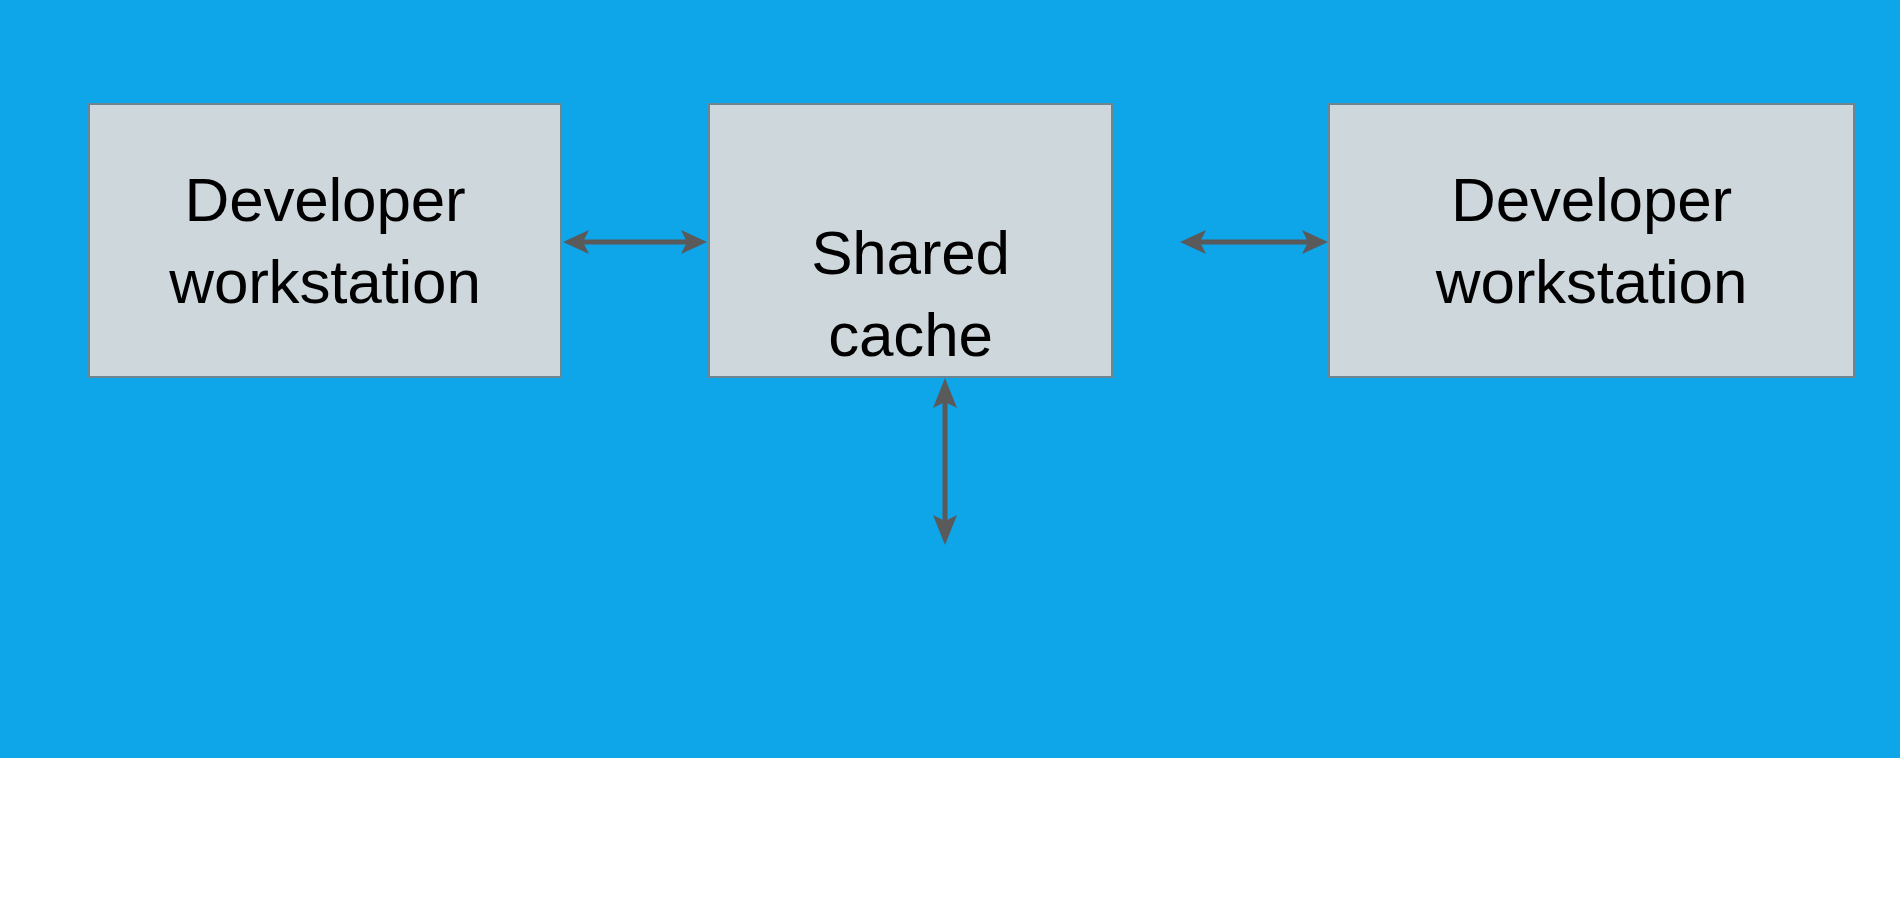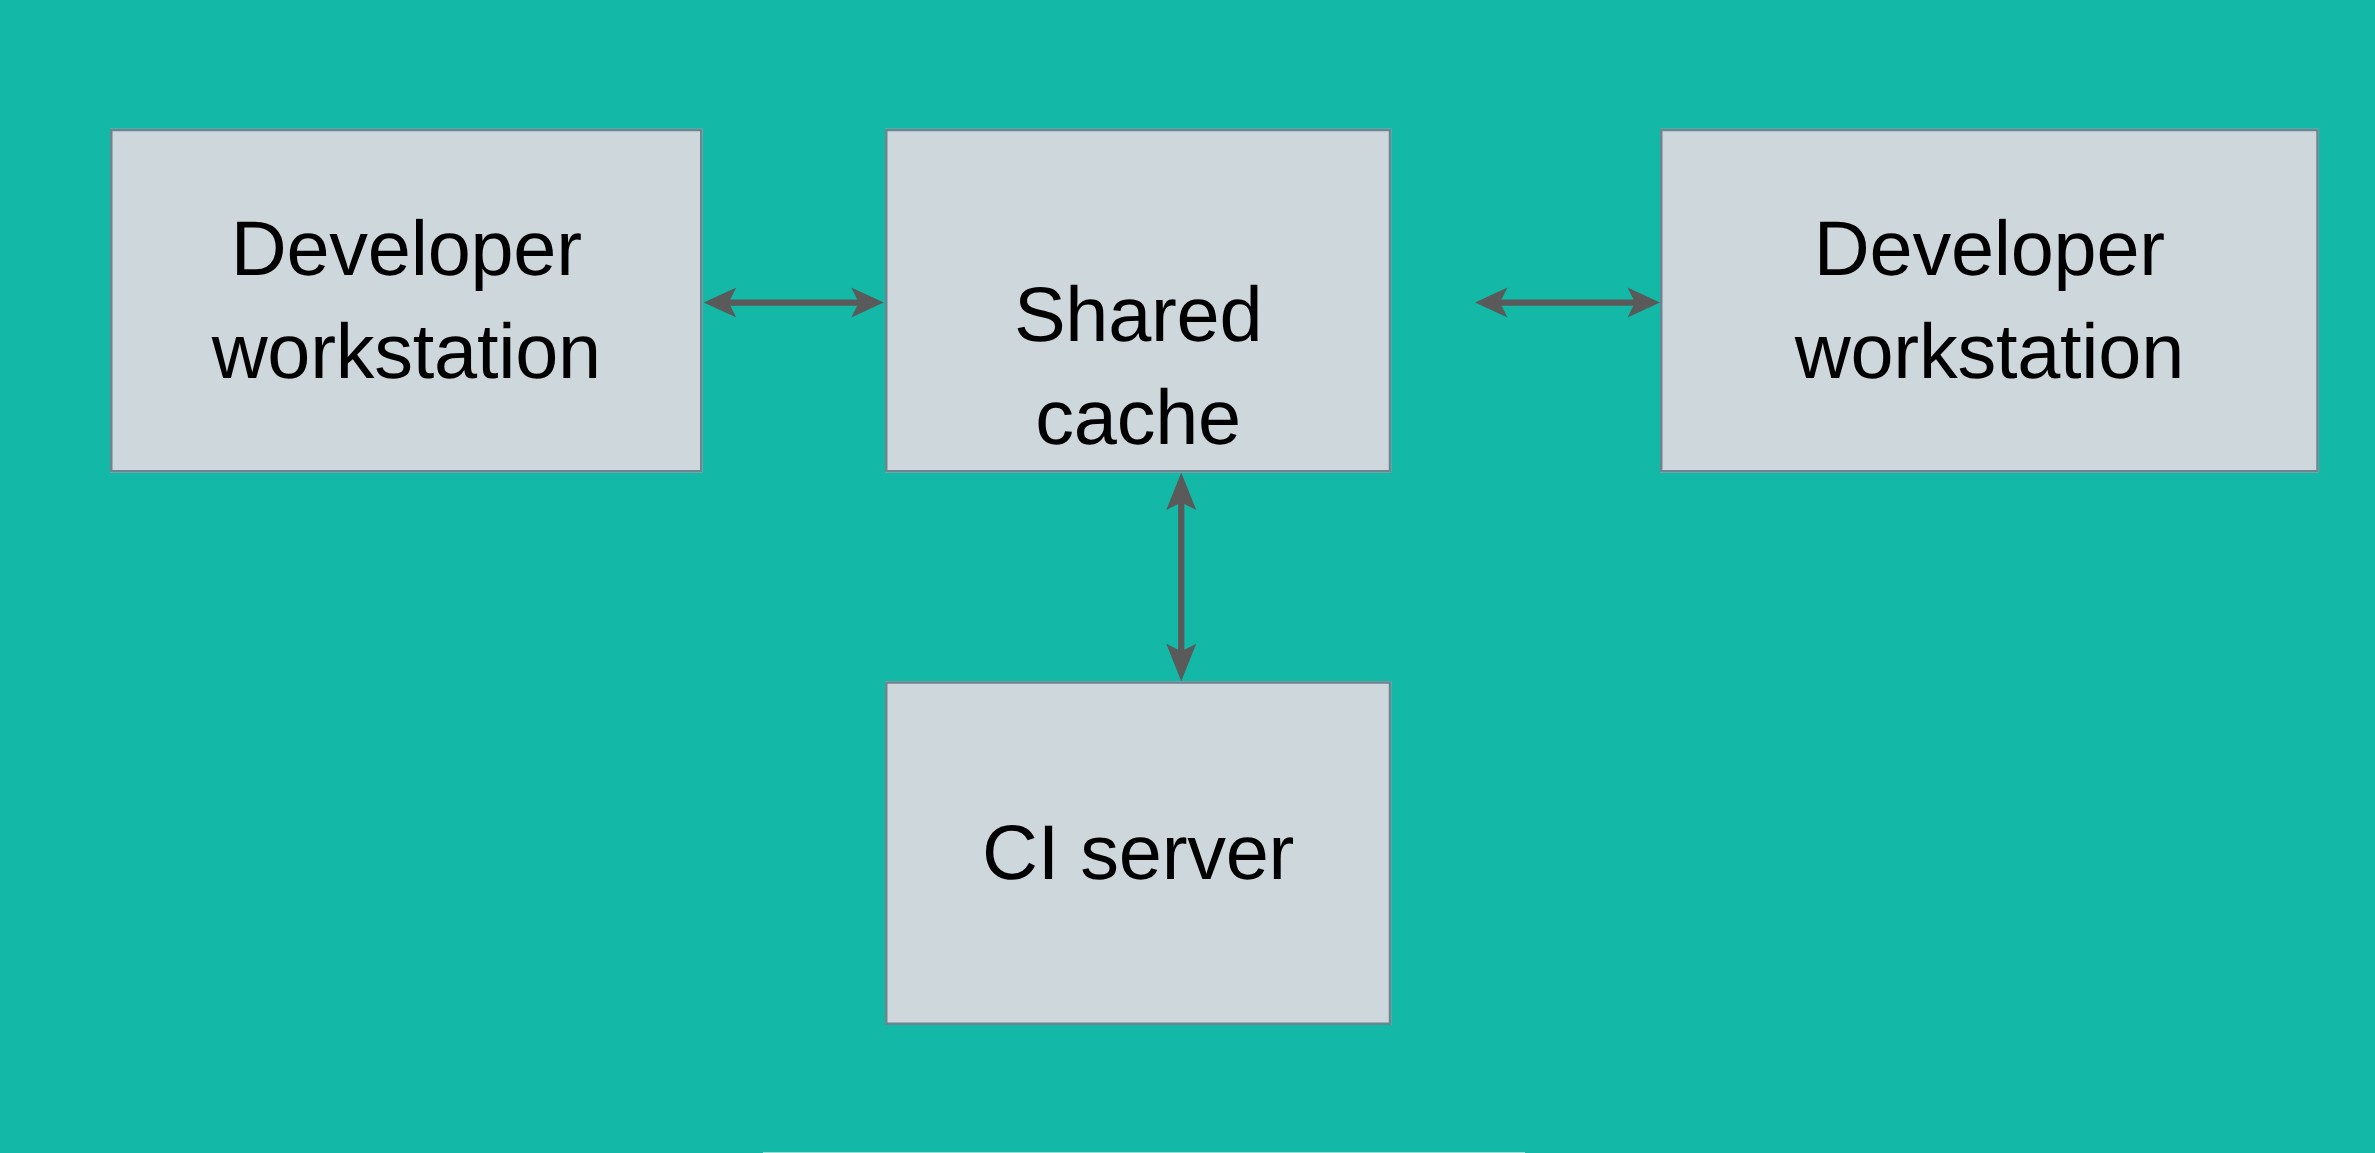--- a/index.html
+++ b/index.html
@@ -7,22 +7,22 @@
     margin: 0;
     padding: 0;
     background: #ffffff;
   }
   body {
     font-family: "Liberation Sans", sans-serif;
   }
   #diagram-canvas {
     position: relative;
     width: 1900px;
-    height: 922px;
-    background: #14b8a6;
+    height: 758px;
+    background: #0ea5e9;
     overflow: hidden;
   }
   .node-box {
     position: absolute;
     box-sizing: border-box;
     background: #ced7db;
     border: 2px solid #6d8591;
     display: flex;
     align-items: center;
     justify-content: center;
@@ -101,17 +101,14 @@
   <div class="edge" id="edge-vertical">
     <svg width="60" height="167" viewBox="0 0 60 167" aria-hidden="true">
       <g>
         <line x1="30" y1="16" x2="30" y2="151" stroke="#5a5a5a" stroke-width="5"></line>
         <polygon points="30,0 18,30 30,24 42,30" fill="#5a5a5a"></polygon>
         <polygon points="30,167 18,137 30,143 42,137" fill="#5a5a5a"></polygon>
       </g>
     </svg>
   </div>
 
-  <div class="node-box" id="node-ci">
-    <span class="node-label">CI server</span>
-  </div>
 
 </div>
 
 </body></html>

